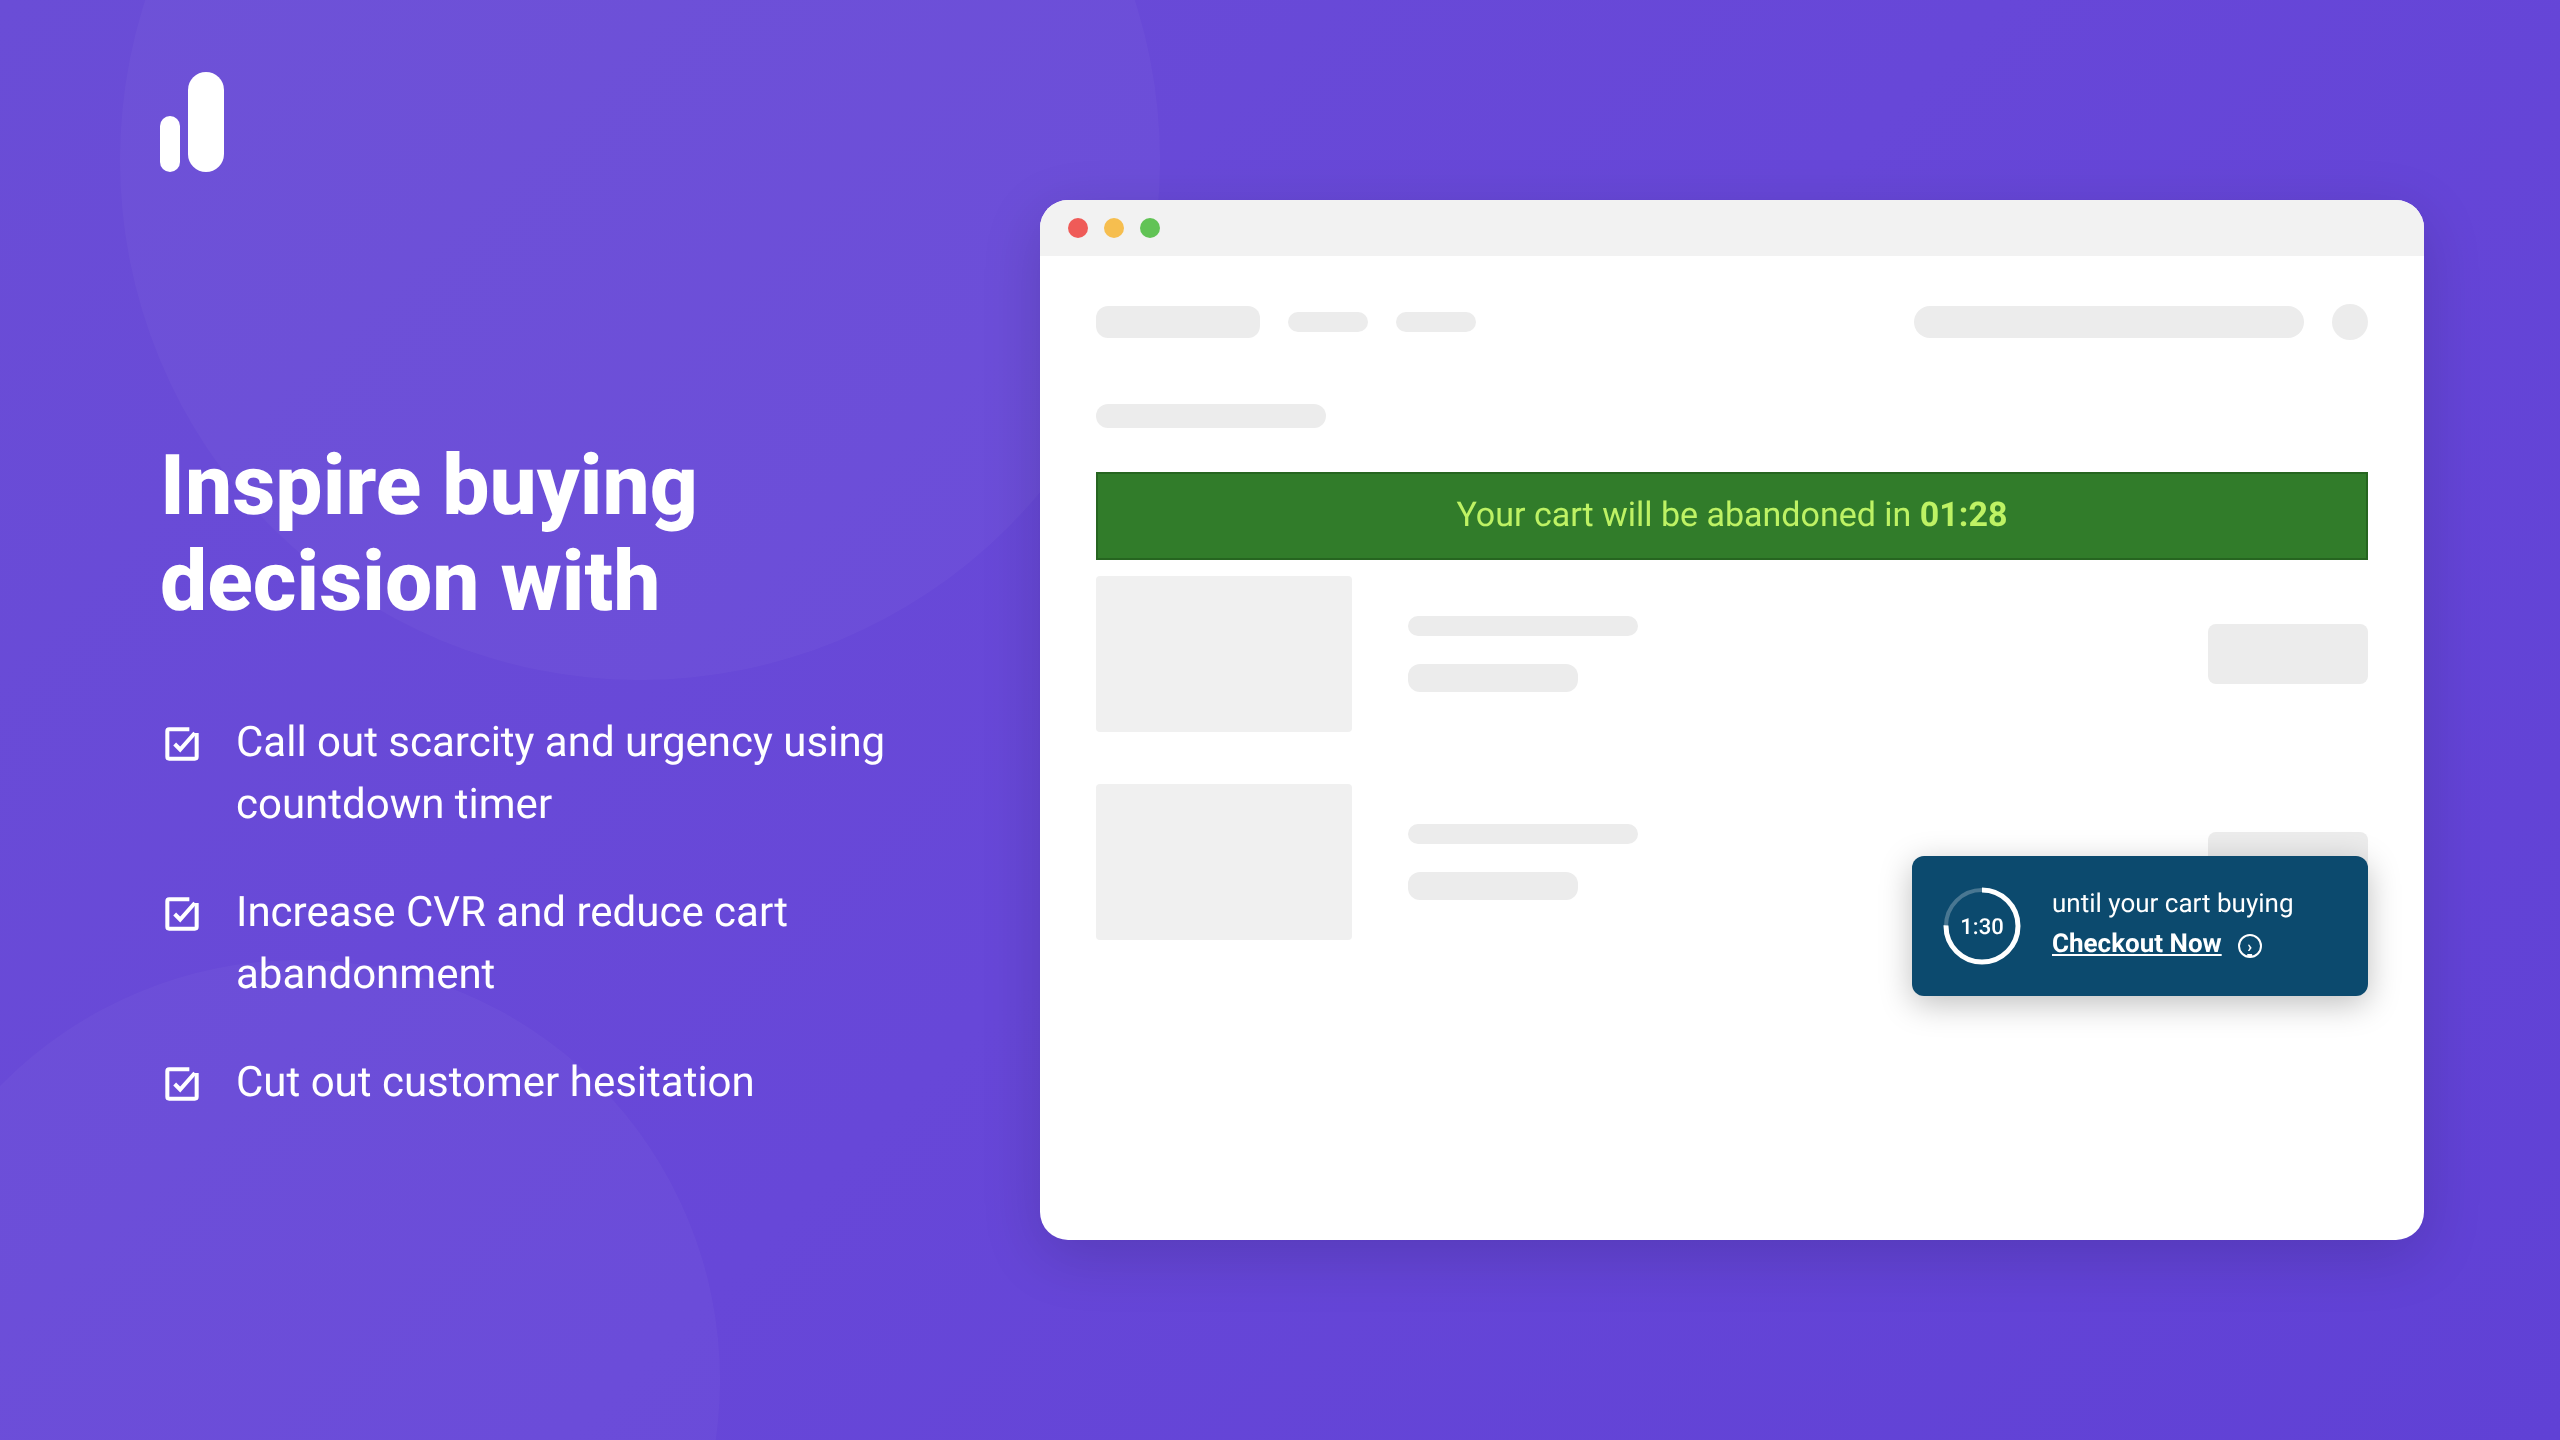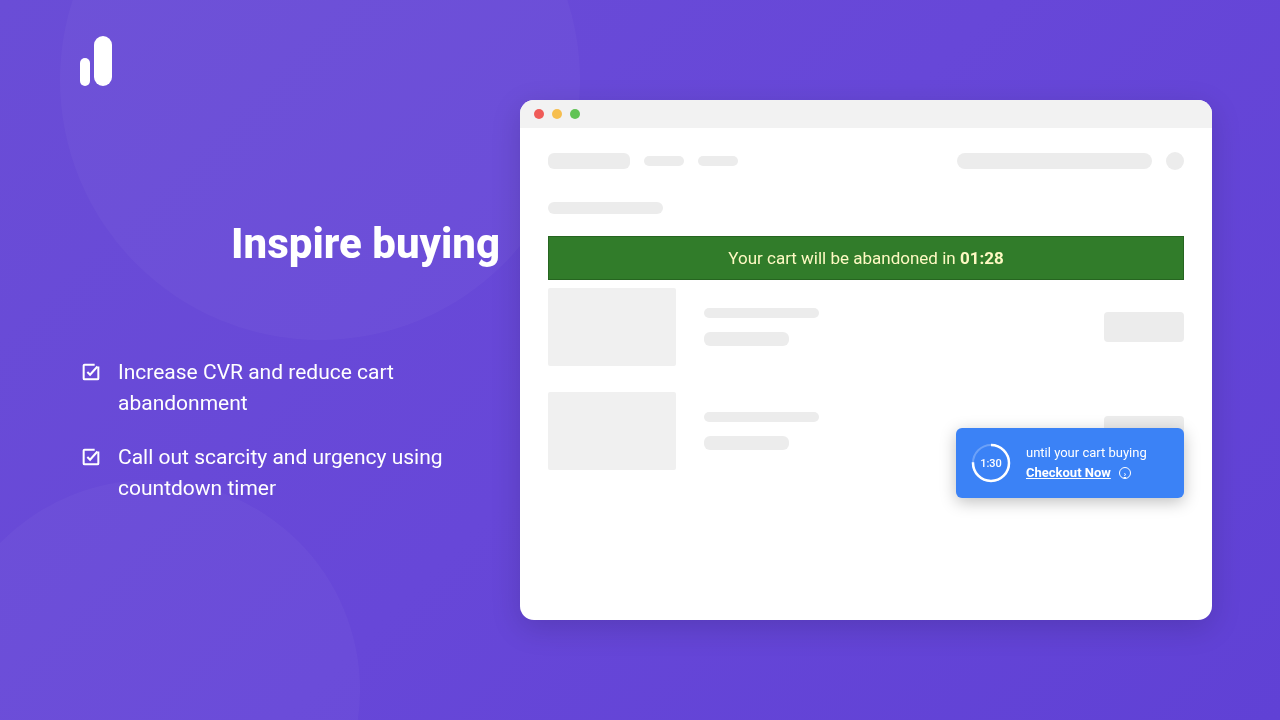--- a/index.html
+++ b/index.html
@@ -55,21 +55,20 @@
       left: 80px;
       top: 220px;
       width: 420px;
       color: #fff;
     }
     .copy h1 {
       font-size: 42px;
       font-weight: 800;
       line-height: 1.15;
       margin-bottom: 40px;
-      text-align: right;
     }
     .benefits { list-style: none; }
     .benefits li {
       display: flex;
       align-items: flex-start;
       gap: 16px;
       font-size: 21px;
       line-height: 1.5;
       margin-bottom: 22px;
       font-weight: 400;
@@ -114,21 +113,21 @@
     .sk-logo { width: 82px; height: 16px; }
     .sk-nav { width: 40px; height: 10px; }
     .sk-spacer { flex: 1; }
     .sk-search { width: 195px; height: 16px; border-radius: 8px; }
     .sk-avatar { width: 18px; height: 18px; border-radius: 50%; }
     .sk-title { width: 115px; height: 12px; margin-bottom: 22px; }
     .cart-banner {
       width: 100%;
       background: #317c2a;
       border: 1px solid #266520;
-      color: #fef9c3;
+      color: #bef264;
       text-align: center;
       padding: 11px 0;
       font-size: 17px;
       margin-bottom: 8px;
     }
     .cart-banner .time { font-weight: 700; }
     .sk-row {
       display: flex;
       gap: 28px;
       margin-bottom: 26px;
@@ -137,21 +136,21 @@
     .sk-img { width: 128px; height: 78px; background: #f0f0f0; border-radius: 2px; }
     .sk-lines { display: flex; flex-direction: column; gap: 14px; flex: 1; }
     .sk-line1 { width: 115px; height: 10px; }
     .sk-line2 { width: 85px; height: 14px; }
     .sk-price { width: 80px; height: 30px; border-radius: 4px; }
     .checkout-popup {
       position: absolute;
       right: 28px;
       top: 300px;
       width: 228px;
-      background: #3b82f6;
+      background: #0c4a6e;
       border-radius: 6px;
       padding: 14px 16px 14px 14px;
       display: flex;
       gap: 14px;
       align-items: center;
       box-shadow: 0 4px 16px rgba(0,0,0,0.25);
     }
     .timer-circle {
       width: 42px;
       height: 42px;
@@ -190,36 +189,43 @@
 <div class="bg-blob-2"></div>
 
 <div class="logo">
   <div class="bar-short"></div>
   <div class="bar-tall"></div>
 </div>
 
 <div class="copy">
   <h1>
     <span>Inspire buying</span><br>
-    <br>
+    <span>decision with</span><br>
   </h1>
   <ul class="benefits">
+    <li>
+      <svg class="check-icon" viewBox="0 0 24 24" fill="none" stroke="#fff" stroke-width="2.2">
+        <path d="M20 6v13a1 1 0 0 1-1 1H5a1 1 0 0 1-1-1V5a1 1 0 0 1 1-1h11"></path>
+        <path d="M8 12l3 3 8-9"></path>
+      </svg>
+      <span>Call out scarcity and urgency using countdown timer</span>
+    </li>
     <li>
       <svg class="check-icon" viewBox="0 0 24 24" fill="none" stroke="#fff" stroke-width="2.2">
         <path d="M20 6v13a1 1 0 0 1-1 1H5a1 1 0 0 1-1-1V5a1 1 0 0 1 1-1h11"></path>
         <path d="M8 12l3 3 8-9"></path>
       </svg>
       <span>Increase CVR and reduce cart abandonment</span>
     </li>
     <li>
       <svg class="check-icon" viewBox="0 0 24 24" fill="none" stroke="#fff" stroke-width="2.2">
         <path d="M20 6v13a1 1 0 0 1-1 1H5a1 1 0 0 1-1-1V5a1 1 0 0 1 1-1h11"></path>
         <path d="M8 12l3 3 8-9"></path>
       </svg>
-      <span>Call out scarcity and urgency using countdown timer</span>
+      <span>Cut out customer hesitation</span>
     </li>
   </ul>
 </div>
 
 <div class="browser-mock">
   <div class="browser-tabbar">
     <div class="tl-dot tl-red"></div>
     <div class="tl-dot tl-yellow"></div>
     <div class="tl-dot tl-green"></div>
   </div>

